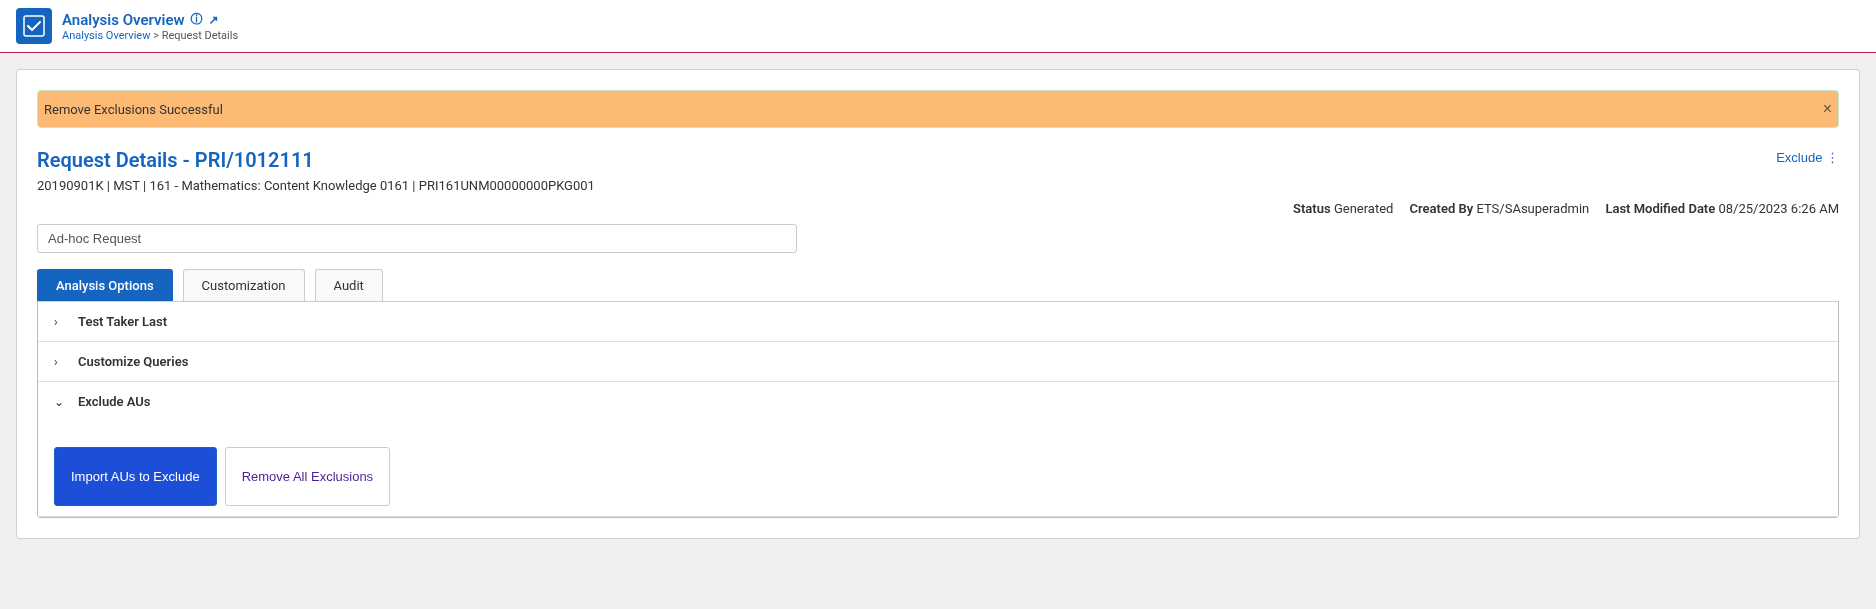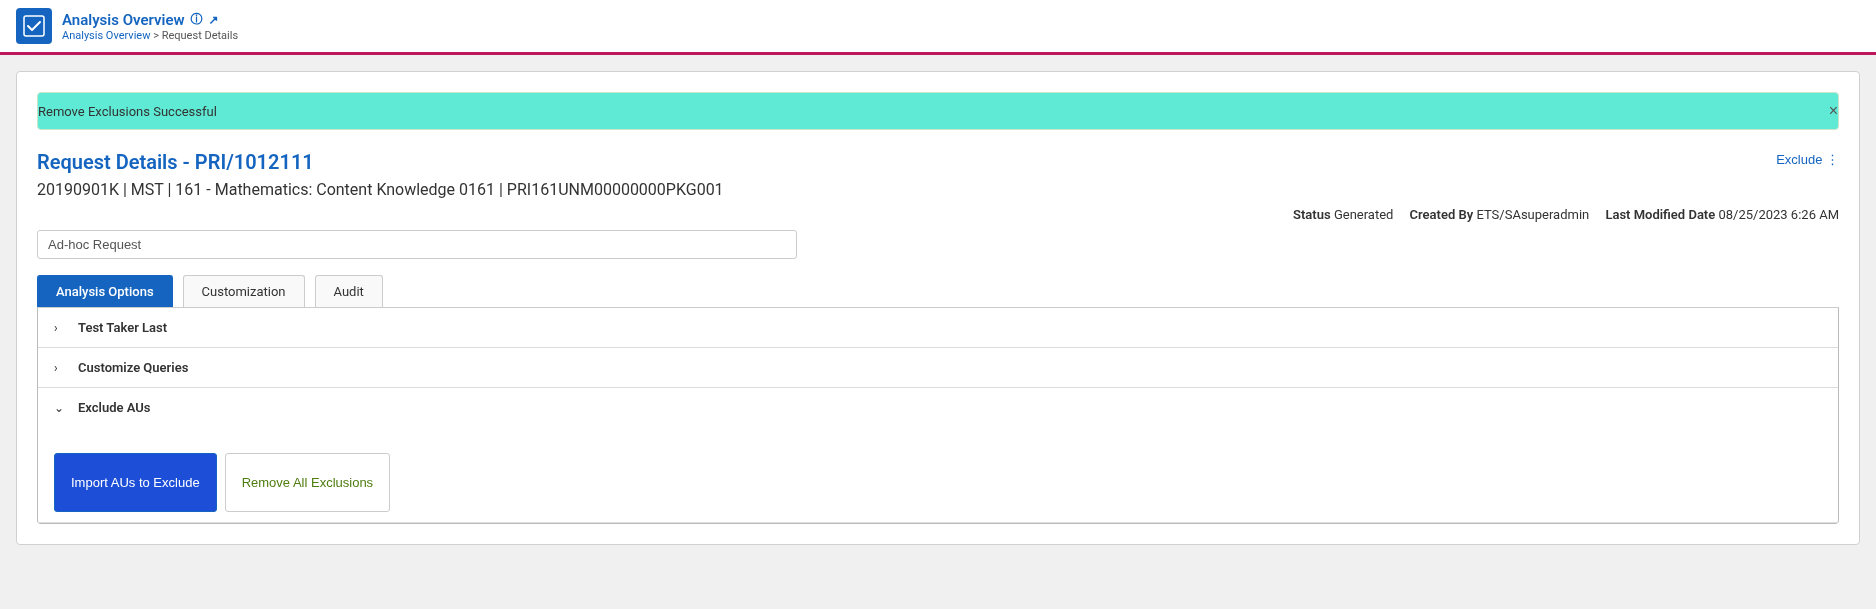--- a/index.html
+++ b/index.html
@@ -6,21 +6,21 @@
     body {
       font-family: -apple-system, BlinkMacSystemFont, 'Segoe UI', Roboto, Arial, sans-serif;
       font-size: 13px;
       background: #f0f0f0;
       color: #333;
     }
 
     
     .top-header {
       background: #fff;
-      border-bottom: 3px solid #be185d;
+      border-bottom: 1px solid #be185d;
       padding: 8px 16px;
       display: flex;
       align-items: center;
       gap: 10px;
     }
     .top-header-icon {
       width: 36px;
       height: 36px;
       background: #1565c0;
       border-radius: 4px;
@@ -64,24 +64,24 @@
     
     .card {
       background: #fff;
       border: 1px solid #d0d0d0;
       border-radius: 4px;
       padding: 20px;
     }
 
     
     .alert-success {
-      background: #5eead4;
+      background: #fdba74;
       border: 1px solid #c8e6c9;
       border-radius: 4px;
-      padding: 10px 0;
+      padding: 10px 6px;
       margin-bottom: 20px;
       display: flex;
       justify-content: space-between;
       align-items: center;
       color: #333;
       font-size: 13px;
     }
     .alert-close {
       cursor: pointer;
       color: #555;
@@ -92,21 +92,21 @@
     }
 
     
     .page-title {
       color: #1565c0;
       font-size: 20px;
       font-weight: 600;
       margin-bottom: 6px;
     }
     .page-subtitle {
-      font-size: 16px;
+      font-size: 13px;
       color: #333;
       margin-bottom: 8px;
     }
     .page-meta {
       font-size: 13px;
       color: #333;
       margin-bottom: 8px;
       text-align: right;
     }
     .page-meta strong {
@@ -225,21 +225,21 @@
       color: #fff;
       border: 1px solid #1565c0;
       border-radius: 3px;
       padding: 21px 16px;
       font-size: 13px;
       cursor: pointer;
       font-weight: 500;
     }
     .btn-secondary {
       background: #fff;
-      color: #4d7c0f;
+      color: #4c1d95;
       border: 1px solid #ccc;
       border-radius: 3px;
       padding: 7px 16px;
       font-size: 13px;
       cursor: pointer;
     }
     .btn-group {
       display: flex;
       gap: 8px;
       padding: 10px 16px;

